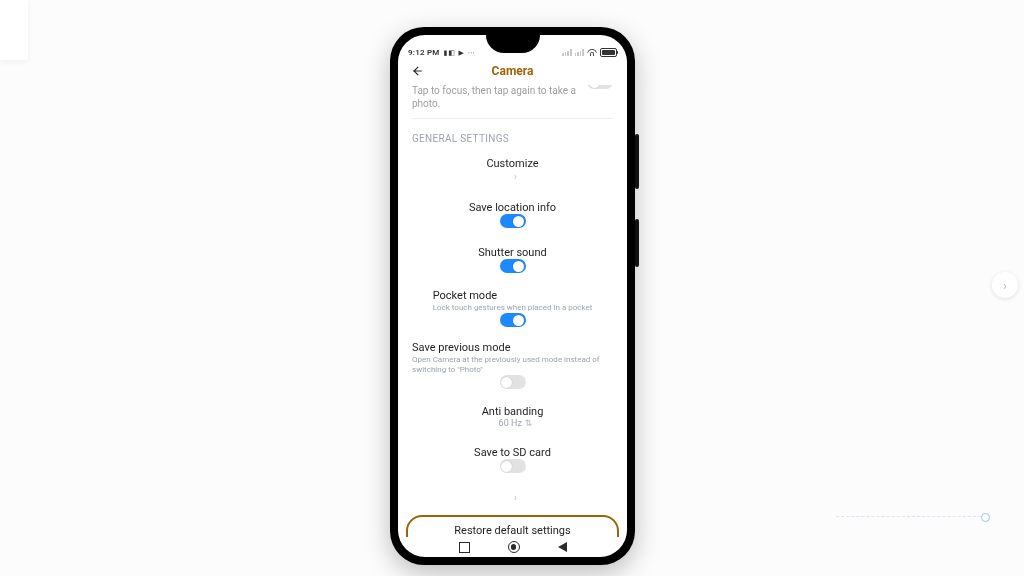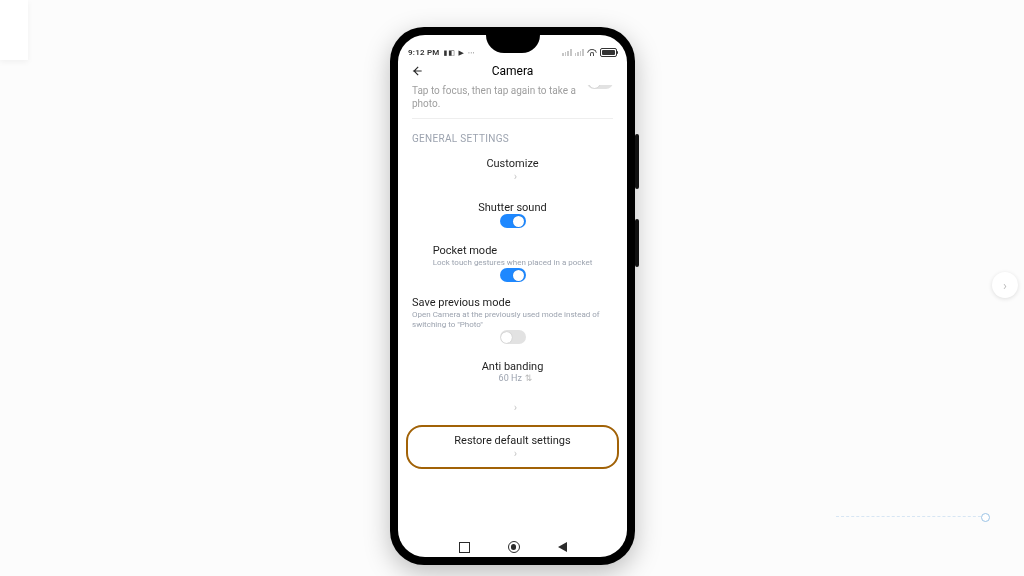--- a/index.html
+++ b/index.html
@@ -35,21 +35,21 @@
   .wifi::before{content:"";position:absolute;inset:0;border:1.2px solid #4a4a4a;border-bottom:none;border-radius:9px 9px 0 0;clip-path:polygon(0 0,100% 0,100% 55%,0 55%);}
   .wifi::after{content:"";position:absolute;left:3px;right:3px;top:2.5px;height:3px;border:1.2px solid #4a4a4a;border-bottom:none;border-radius:6px 6px 0 0;}
   .batt{width:15px;height:7px;border:1px solid #333;border-radius:2px;position:relative;}
   .batt::after{content:"";position:absolute;right:-2.3px;top:1.5px;width:1.5px;height:3px;background:#333;border-radius:0 1px 1px 0;}
   .batt i{position:absolute;left:1px;top:1px;bottom:1px;right:1px;background:#333;border-radius:1px;}
 
   
   .hdr{display:flex;align-items:center;height:28px;padding:0 10px;}
   .back{width:18px;height:18px;display:flex;align-items:center;justify-content:center;}
   .back svg{width:14px;height:14px;stroke:#2b2b2b;stroke-width:2;fill:none;}
-  .title{flex:1;text-align:center;font-size:12px;font-weight:400;color:#000000;margin-left:-18px;}
+  .title{flex:1;text-align:center;font-size:12px;font-weight:700;color:#a16207;margin-left:-18px;}
 
   
   .body{position:absolute;left:0;right:0;top:50px;bottom:20px;overflow:hidden;padding:0;}
   .cutoff{color:#9e9e9e;font-size:10px;line-height:1.25;padding:0 14px 8px 14px;}
   .cutoff .off-toggle{float:right;margin-top:-10px;}
   .divider{height:1px;background:#eee;margin:0 14px 4px 14px;}
   .section-label{font-size:10px;letter-spacing:.3px;color:#9CA3AF;padding:10px 14px 4px 14px;}
   .item{display:flex;align-items:center;padding:9px 14px;flex-direction:column;}
   .item.tight{padding-top:7px;padding-bottom:7px;}
   .item .txt{flex:1;min-width:0;}
@@ -141,20 +141,28 @@
 
         <div class="section-label">GENERAL SETTINGS</div>
 
         <div class="item">
           <div class="txt">
               <div class="label">Customize</div>
             </div>
           <div class="chev">›</div>
         </div>
 
+        <div class="item">
+          <div class="txt">
+              <div class="label">Save location info</div>
+            </div>
+          <div class="tg on">
+              <i></i>
+            </div>
+        </div>
 
         <div class="item">
           <div class="txt">
               <div class="label">Shutter sound</div>
             </div>
           <div class="tg on">
               <i></i>
             </div>
         </div>
 
@@ -181,20 +189,28 @@
         <div class="item">
           <div class="txt">
               <div class="label">Anti banding</div>
             </div>
           <div class="value">
             <span>60 Hz</span>
             <span class="updn">⇅</span>
           </div>
         </div>
 
+        <div class="item">
+          <div class="txt">
+              <div class="label">Save to SD card</div>
+            </div>
+          <div class="tg off">
+              <i></i>
+            </div>
+        </div>
 
         <div class="item">
           <div class="chev">›</div>
         </div>
 
         <div class="ring">
           <div class="item">
             <div class="txt">
                 <div class="label">Restore default settings</div>
               </div>

